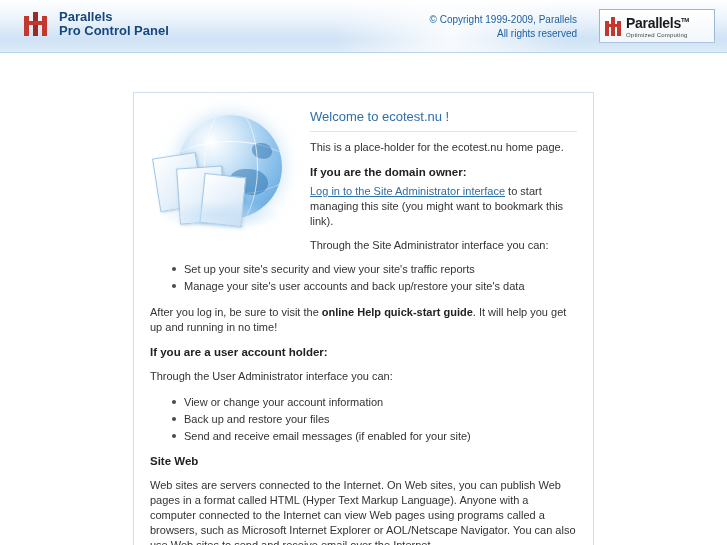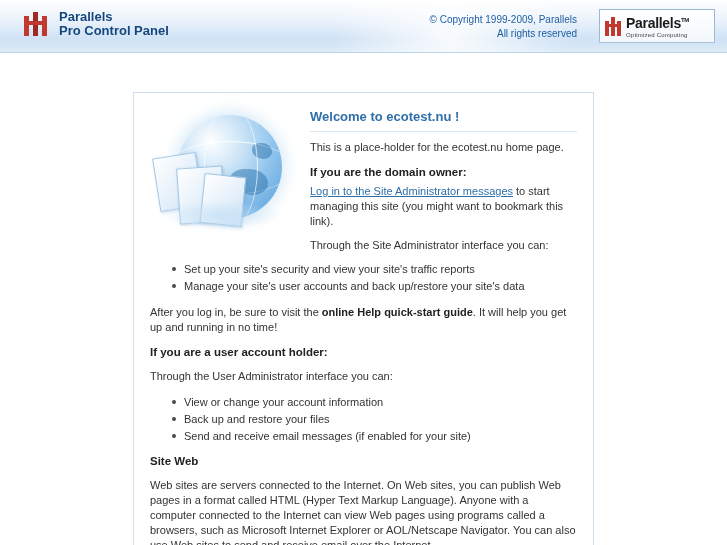--- a/index.html
+++ b/index.html
@@ -258,21 +258,21 @@
     background: radial-gradient(ellipse at 50% 50%, rgba(200,226,246,0.8) 0%, rgba(255,255,255,0) 72%);
   }
 
   .content {
     margin-left: 160px;
   }
 
   h1.welcome {
     margin: 2px 0 8px 0;
     font-size: 13px;
-    font-weight: bold;
+    font-weight: normal;
     color: #2f6ea8;
     padding-bottom: 7px;
     border-bottom: 1px solid #d7e5f2;
   }
 
   .content p {
     margin: 0 0 9px 0;
     line-height: 15px;
     font-size: 11px;
     color: #333;
@@ -372,21 +372,21 @@
         <div class="doc d3"></div>
         <div class="glow"></div>
       </div>
 
       <div class="content">
         <h1 class="welcome">Welcome to ecotest.nu !</h1>
         <p>This is a place-holder for the ecotest.nu home page.</p>
 
         <h2 class="sub">If you are the domain owner:</h2>
         <p>
-          <a class="link" href="#">Log in to the Site Administrator messages</a><span> to start managing this site (you might want to bookmark this link).</span>
+          <a class="link" href="#">Log in to the Site Administrator interface</a><span> to start managing this site (you might want to bookmark this link).</span>
         </p>
         <p>Through the Site Administrator interface you can:</p>
       </div>
 
       <ul class="bullets">
         <li>Set up your site's security and view your site's traffic reports</li>
         <li>Manage your site's user accounts and back up/restore your site's data</li>
       </ul>
 
       <div class="block-text">

